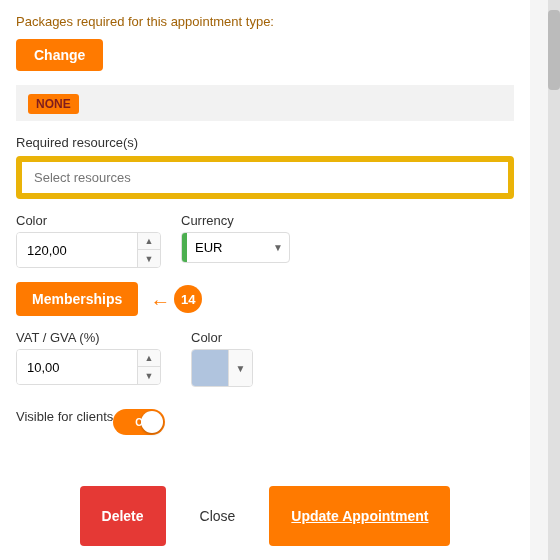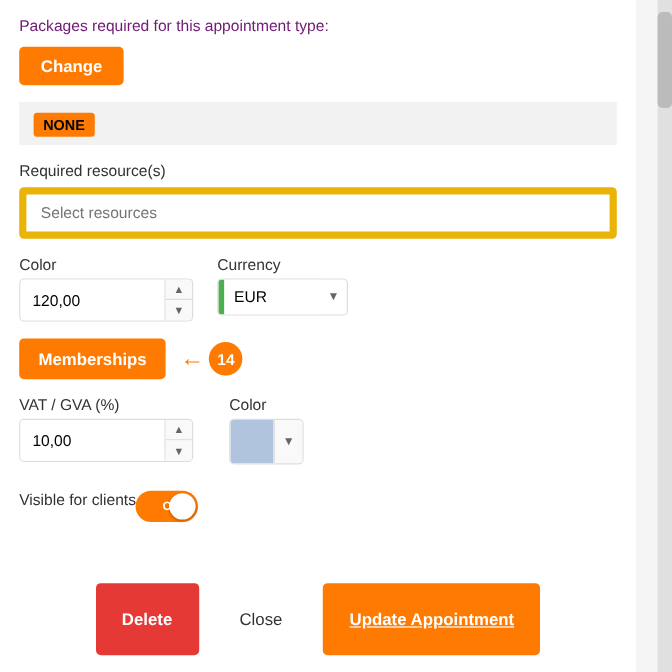--- a/index.html
+++ b/index.html
@@ -33,21 +33,21 @@
       width: 12px;
       height: 80px;
       background: #bbb;
       border-radius: 4px;
       position: absolute;
       top: 10px;
     }
 
     .packages-label {
       font-size: 13px;
-      color: #701a75;
+      color: #a16207;
       margin-bottom: 10px;
     }
 
     .change-btn {
       background: #ff7a00;
       color: white;
       border: none;
       padding: 8px 18px;
       border-radius: 4px;
       font-size: 14px;
@@ -57,21 +57,21 @@
       text-align: right;
     }
 
     .none-badge-row {
       background: #f2f2f2;
       padding: 10px 12px;
       margin-bottom: 14px;
     }
     .none-badge {
       background: #ff7a00;
-      color: #000000;
+      color: #7f1d1d;
       font-size: 12px;
       font-weight: bold;
       padding: 3px 8px;
       border-radius: 3px;
     }
 
     .section-label {
       font-size: 13px;
       color: #333;
       margin-bottom: 6px;

